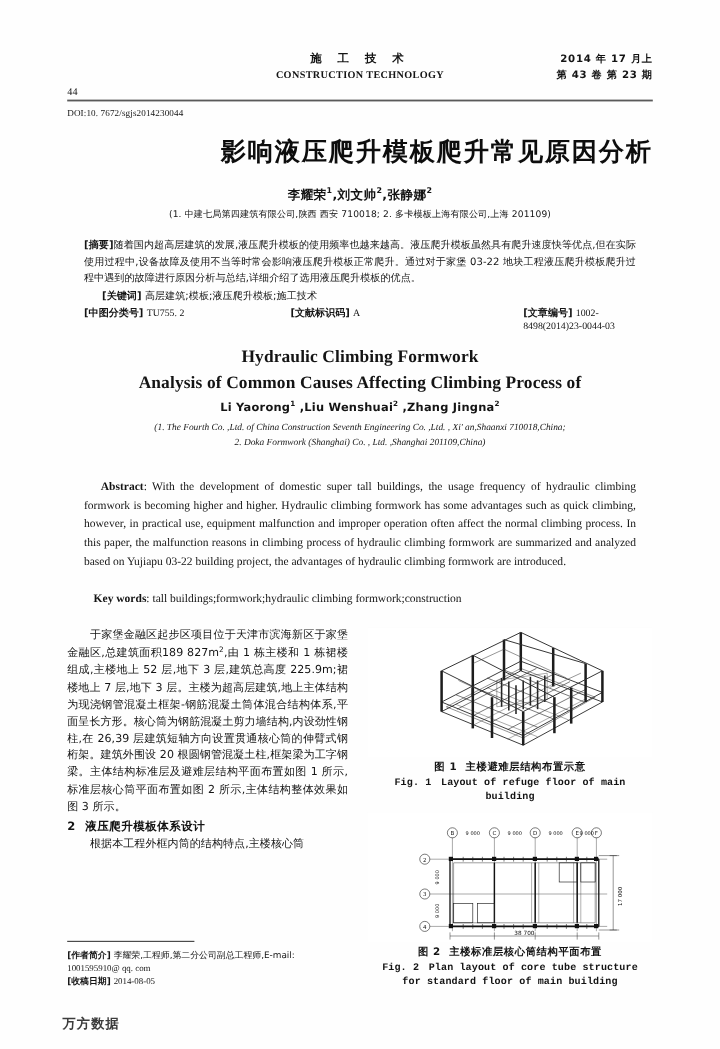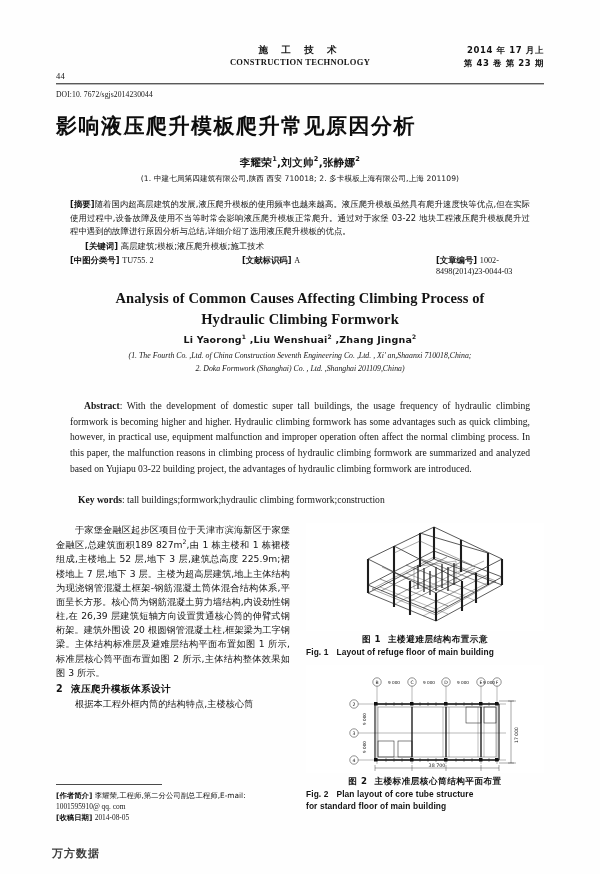--- a/index.html
+++ b/index.html
@@ -81,21 +81,21 @@
     font-family: "Liberation Serif", serif;
     letter-spacing: .1px;
   }
 
   
   .cn-title {
     position: absolute;
     left: 56px;
     top: 112px;
     width: 488px;
-    text-align: left;
+    text-align: right;
     font-family: "DejaVu Sans", sans-serif;
     font-size: 21px;
     font-weight: bold;
     letter-spacing: 1.5px;
     color: #0d0d0d;
   }
   .cn-authors {
     position: absolute;
     left: 56px;
     top: 155px;
@@ -291,22 +291,22 @@
   .fig-cap-cn {
     text-align: center;
     font-family: "DejaVu Sans", sans-serif;
     font-size: 8.6px;
     font-weight: bold;
     letter-spacing: .5px;
     margin-top: 3px;
   }
   .fig-cap-cn .num { margin-right: 7px; }
   .fig-cap-en {
-    text-align: left;
-    font-family: Liberation Sans, sans-serif;
+    text-align: center;
+    font-family: Liberation Mono, monospace;
     font-size: 8.4px;
     font-weight: bold;
     line-height: 1.42;
     letter-spacing: .1px;
     margin-top: 1px;
   }
   .fig-cap-en .num { margin-right: 8px; }
 </style>
 </head>
 <body>
@@ -336,22 +336,22 @@
     <div class="abs-p"><b>[摘要]</b><span>随着国内超高层建筑的发展,液压爬升模板的使用频率也越来越高。液压爬升模板虽然具有爬升速度快等优点,但在实际使用过程中,设备故障及使用不当等时常会影响液压爬升模板正常爬升。通过对于家堡 03-22 地块工程液压爬升模板爬升过程中遇到的故障进行原因分析与总结,详细介绍了选用液压爬升模板的优点。</span></div>
     <div class="kw-line"><b>[关键词]</b> <span>高层建筑;模板;液压爬升模板;施工技术</span></div>
     <div class="class-line">
       <div class="c1"><b>[中图分类号]</b> <span class="val">TU755. 2</span></div>
       <div class="c2"><b>[文献标识码]</b> <span class="val">A</span></div>
       <div class="c3"><b>[文章编号]</b> <span class="val">1002-8498(2014)23-0044-03</span></div>
     </div>
   </div>
 
   <div class="en-title">
+    <div>Hydraulic Climbing Formwork</div>
     <div>Analysis of Common Causes Affecting Climbing Process of</div>
-    <div>Hydraulic Climbing Formwork</div>
   </div>
   <div class="en-authors">Li Yaorong<sup>1</sup> ,Liu Wenshuai<sup>2</sup> ,Zhang Jingna<sup>2</sup></div>
   <div class="en-affil">
     <div>(1. The Fourth Co. ,Ltd. of China Construction Seventh Engineering Co. ,Ltd. , Xi' an,Shaanxi   710018,China;</div>
     <div>2.  Doka Formwork (Shanghai) Co. , Ltd. ,Shanghai   201109,China)</div>
   </div>
 
   <div class="en-abs"><b>Abstract</b><span>: With the development of domestic super tall buildings, the usage frequency of hydraulic climbing formwork is becoming higher and higher. Hydraulic climbing formwork has some advantages such as quick climbing, however, in practical use, equipment malfunction and improper operation often affect the normal climbing process. In this paper, the malfunction reasons in climbing process of hydraulic climbing formwork are summarized and analyzed based on Yujiapu 03-22 building project, the advantages of hydraulic climbing formwork are introduced.</span></div>
   <div class="en-kw"><b>Key words</b><span>: tall buildings;formwork;hydraulic climbing formwork;construction</span></div>
 

